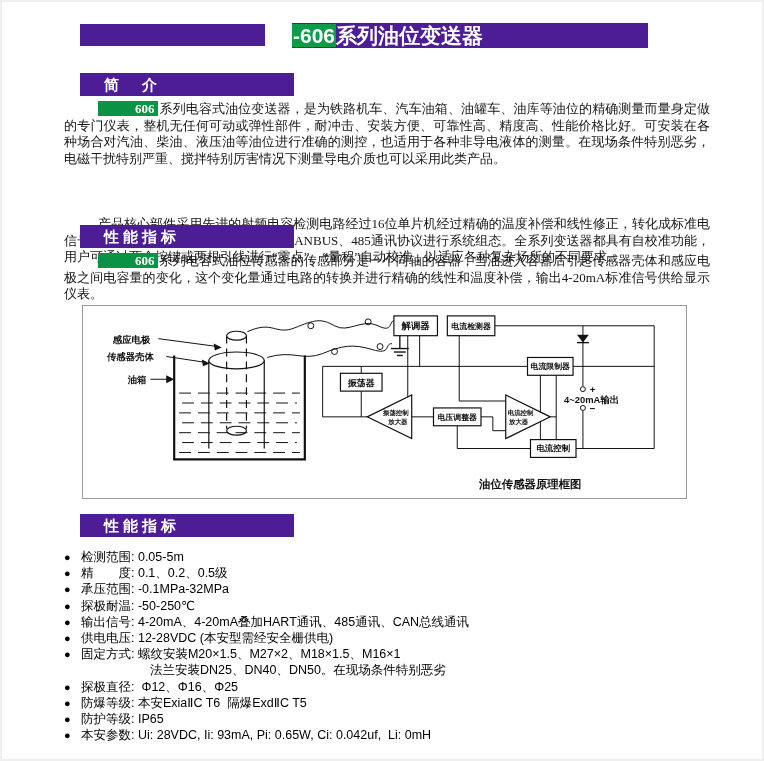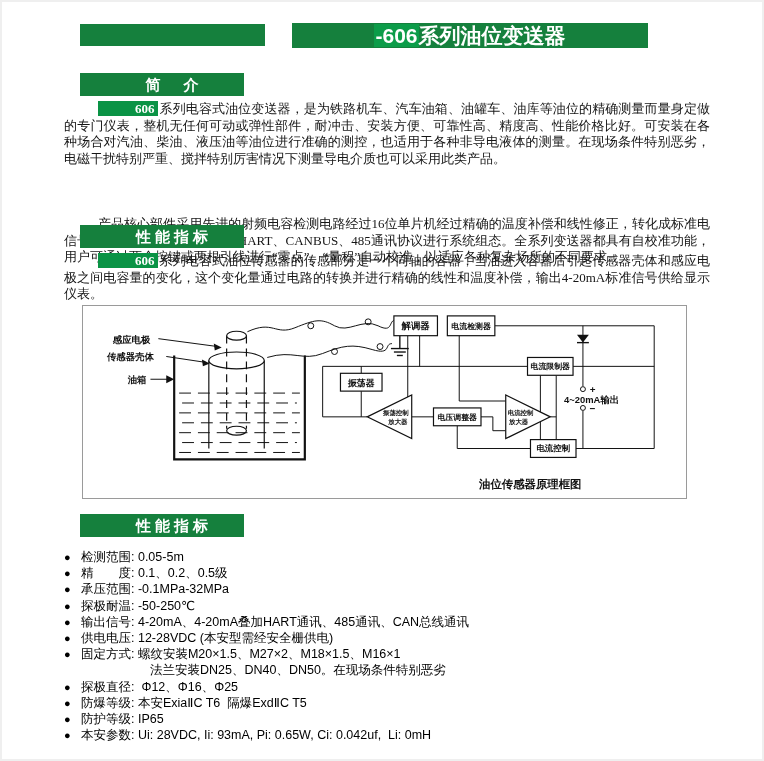--- a/index.html
+++ b/index.html
@@ -1,29 +1,29 @@
 <!DOCTYPE html>
 <html><head>
 <meta charset="utf-8">
 <style>
   html,body{margin:0;padding:0;background:#fff;}
   .page{
     position:relative;width:764px;height:761px;background:#ffffff;
     font-family:"Liberation Sans","DejaVu Sans",sans-serif;color:#111;
     overflow:hidden;box-sizing:border-box;border:2px solid #efefef;
   }
-  .green{background:#15803d;text-align:center;}
+  .green{background:#4c1d95;}
   .top-side-block{position:absolute;left:78px;top:22px;width:185px;height:22px;}
   .top-title-bar{
     position:absolute;left:290px;top:21px;width:356px;height:25px;
     color:#fff;font-weight:bold;font-size:21px;line-height:25px;white-space:nowrap;
   }
   .top-title-bar .prefix{background:#0c9c49;padding:0 1px;}
   .sec-bar{
-    position:absolute;left:78px;width:164px;height:23px;box-sizing:border-box;
+    position:absolute;left:78px;width:214px;height:23px;box-sizing:border-box;
     color:#fff;font-weight:bold;font-size:15px;line-height:23px;
     padding-left:24px;letter-spacing:4px;white-space:nowrap;
   }
   .para{
     position:absolute;left:62px;width:646px;font-size:13px;line-height:16.5px;
     text-align:justify;color:#151515;font-weight:500;
   }
   .para.indent{text-indent:34px;font-family:Liberation Serif, serif;}
   .badge{
     display:inline-block;background:#0a9345;color:#fff;font-weight:bold;

